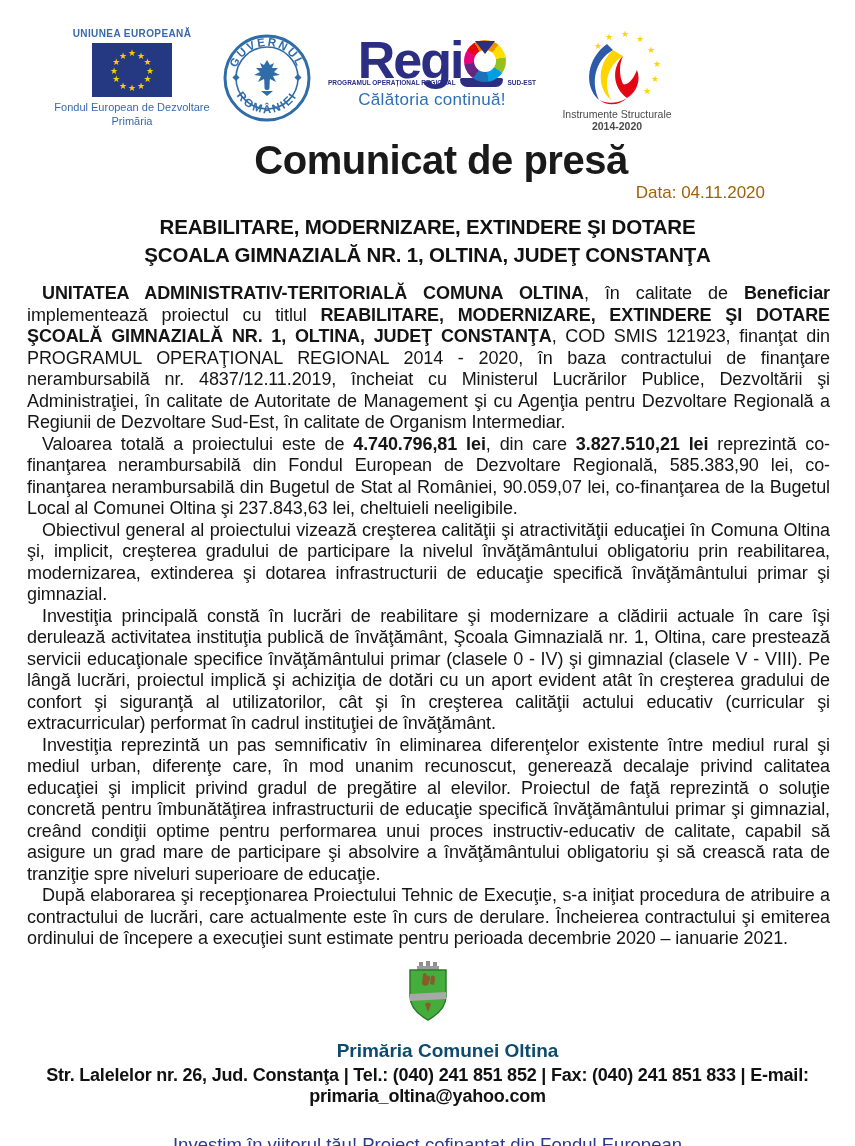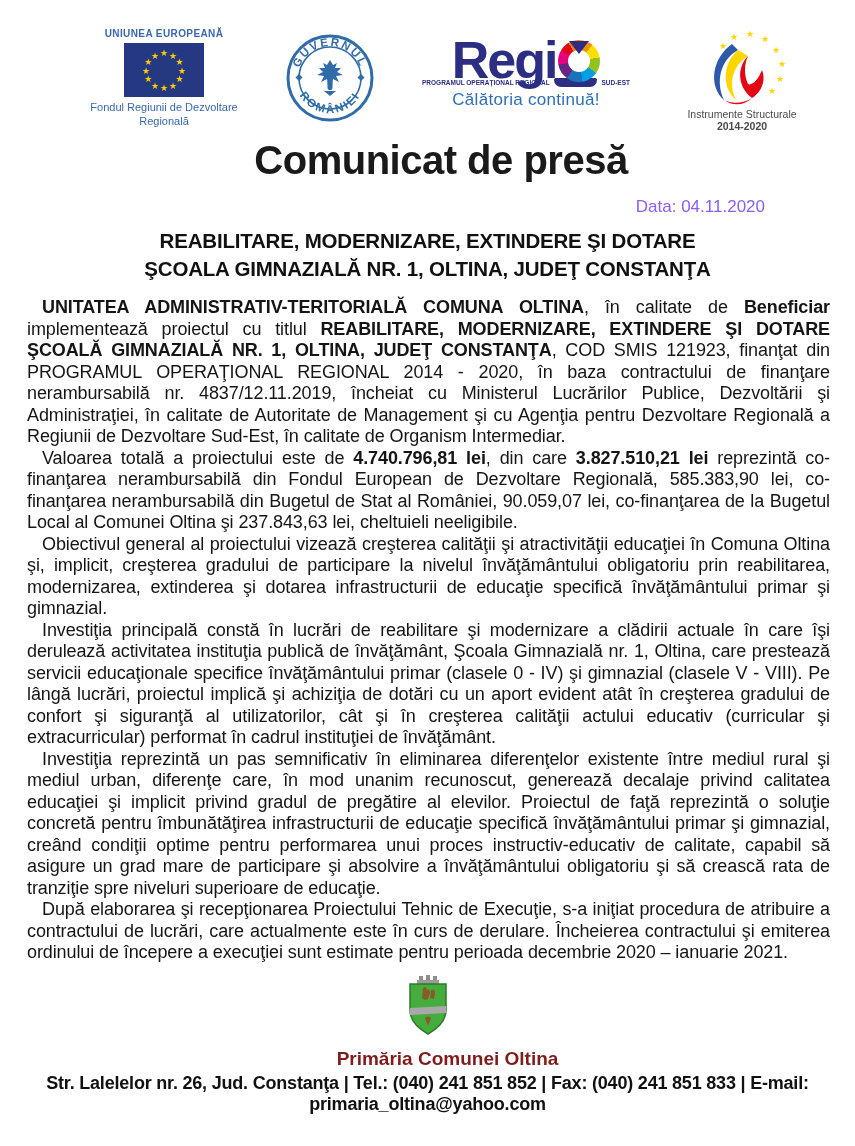--- a/index.html
+++ b/index.html
@@ -7,24 +7,23 @@
   body {
     width: 855px; height: 1146px;
     font-family: "Liberation Sans", sans-serif;
     color: #151515;
     overflow: hidden;
     position: relative;
   }
 
   
   .logo-row {
-    display: flex; justify-content: flex-end; align-items: flex-start;
+    display: flex; justify-content: flex-start; align-items: flex-start;
     padding: 28px 38px 0 52px;
     height: 120px;
-    gap: 31px;
   }
   .eu-block { width: 160px; text-align: center; }
   .eu-top { font-size: 10px; font-weight: bold; color: #3a67ae; letter-spacing: .4px; margin-bottom: 4px; }
   .eu-flag { display: block; margin: 0 auto; }
   .eu-bottom { font-size: 11px; color: #3a67ae; line-height: 1.25; margin-top: 4px; }
 
   .gov-block { width: 110px; text-align: center; margin-top: 6px; }
 
   .regio-block { width: 220px; text-align: center; margin-top: 8px; }
   .regio-word { display: flex; align-items: flex-start; justify-content: center; }
@@ -44,32 +43,32 @@
   .regio-sub { display: flex; align-items: center; gap: 4px; margin-top: -6px; padding: 0 6px; }
   .regio-sub-left { font-size: 6.5px; font-weight: bold; color: #2b2e83; white-space: nowrap; }
   .regio-swoosh { flex: 1; height: 9px; background: #2b2e83; border-radius: 2px 2px 8px 8px; }
   .regio-sub-right { font-size: 6.5px; font-weight: bold; color: #2b2e83; white-space: nowrap; }
   .regio-tagline { font-size: 17px; font-weight: normal; color: #2e6fb7; margin-top: 3px; letter-spacing: .3px; }
 
   .is-block { width: 150px; text-align: center; }
 
   
   .title { text-align: center; font-size: 40px; font-weight: bold; color: #1a1a1a; margin-top: 18px; letter-spacing: -.5px; padding-left: 27px; }
-  .date-line { text-align: right; font-size: 17px; color: #8b5cf6; padding-right: 90px; margin-top: 14px; }
+  .date-line { text-align: right; font-size: 17px; color: #a16207; padding-right: 90px; margin-top: 0; }
   .doc-heading { text-align: center; font-weight: bold; font-size: 20.5px; line-height: 28px; color: #111; margin-top: 10px; letter-spacing: -.2px; }
 
   
   .body-text { margin: 14px 25px 0 27px; text-align: justify; }
   .para { font-size: 18px; line-height: 21.5px; text-indent: 15px; letter-spacing: -.1px; }
   .para .b { font-weight: bold; }
 
   
   .footer { text-align: center; margin-top: 10px; }
   .crest { display: block; margin: 0 auto; }
-  .org-name { font-size: 19px; font-weight: bold; color: #7f1d1d; margin-top: 12px; padding-left: 40px; }
+  .org-name { font-size: 19px; font-weight: bold; color: #0c4a6e; margin-top: 18px; padding-left: 40px; }
   .contact-line { font-size: 18px; font-weight: bold; color: #111; margin-top: 3px; letter-spacing: -.2px; }
 
   .slogan { text-align: center; color: #2b3990; font-size: 18.5px; line-height: 28px; margin-top: 24px; }
 
   .rainbow { display: flex; height: 14px; width: 855px; margin-top: 22px; }
   .rainbow div { height: 100%; }
 
   .links-row { display: flex; justify-content: center; align-items: center; gap: 28px; margin-top: 24px;
     font-size: 18px; font-weight: bold; color: #1f2d8a; }
   .links-row a { color: #1f2d8a; text-decoration: none; }
@@ -91,21 +90,21 @@
           <text x="55.6" y="39">★</text>
           <text x="49" y="45.5">★</text>
         <text x="40" y="48">★</text>
           <text x="31" y="45.5">★</text>
           <text x="24.4" y="39">★</text>
         <text x="22" y="30.5">★</text>
           <text x="24.4" y="22">★</text>
           <text x="31" y="15.5">★</text>
       </g>
     </svg>
-    <div class="eu-bottom">Fondul Regiunii de Dezvoltare Regională</div>
+    <div class="eu-bottom">Fondul European de Dezvoltare Primăria</div>
   </div>
 
   <div class="gov-block">
     <svg width="88" height="88" viewBox="0 0 88 88">
       <circle cx="44" cy="44" r="42" fill="#ffffff" stroke="#2f6ca8" stroke-width="3"></circle>
       <circle cx="44" cy="44" r="31" fill="none" stroke="#2f6ca8" stroke-width="1.6"></circle>
       <defs>
         <path id="arcTop" d="M 12 44 A 32 32 0 0 1 76 44" fill="none"></path>
         <path id="arcBot" d="M 9 44 A 35 35 0 0 0 79 44" fill="none"></path>
       </defs>

